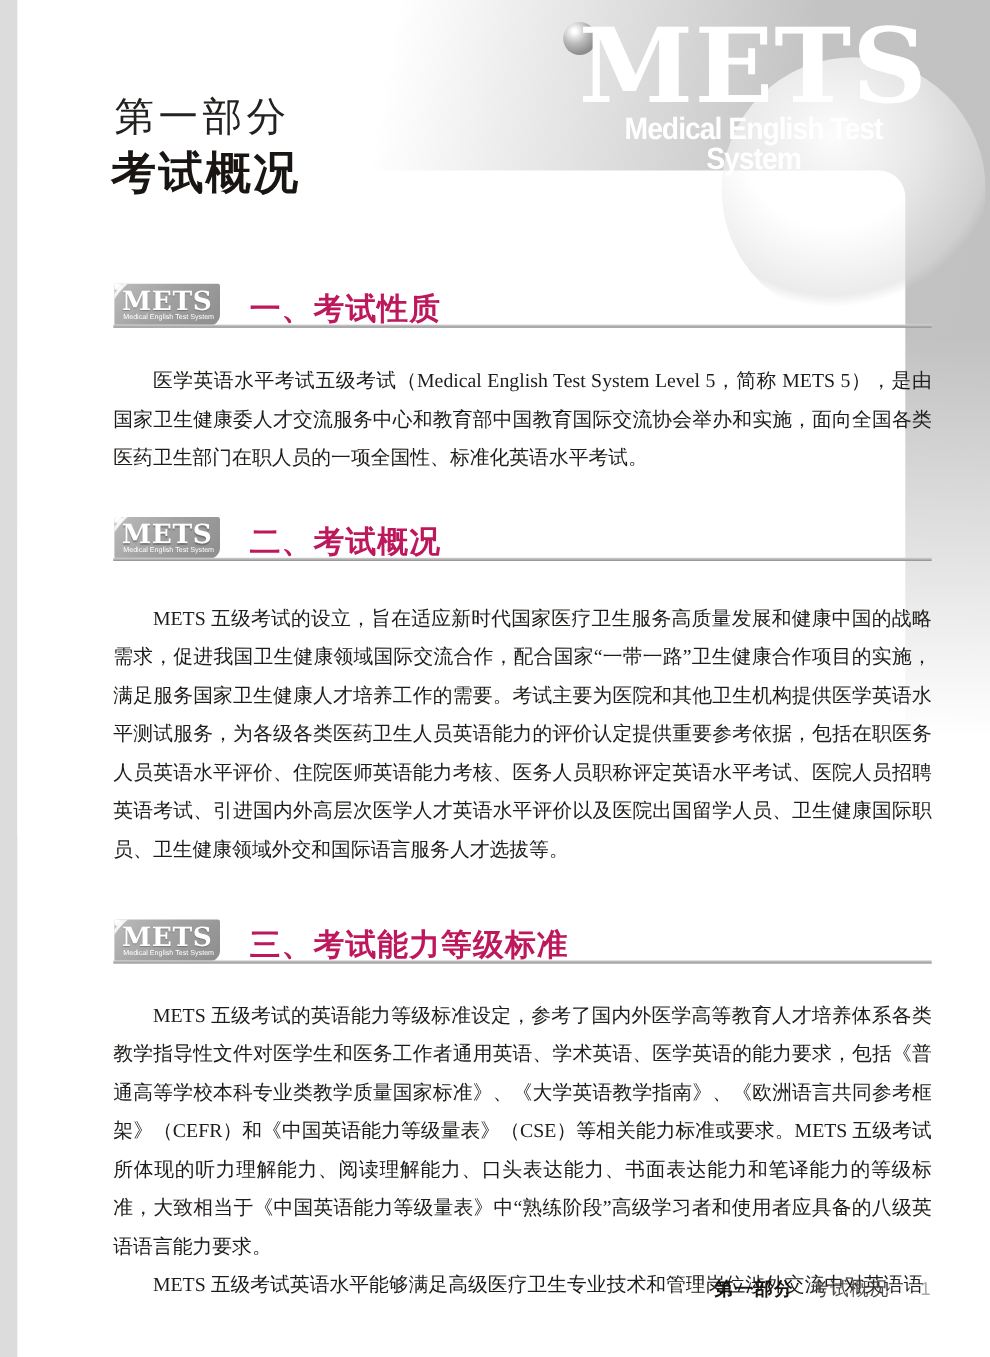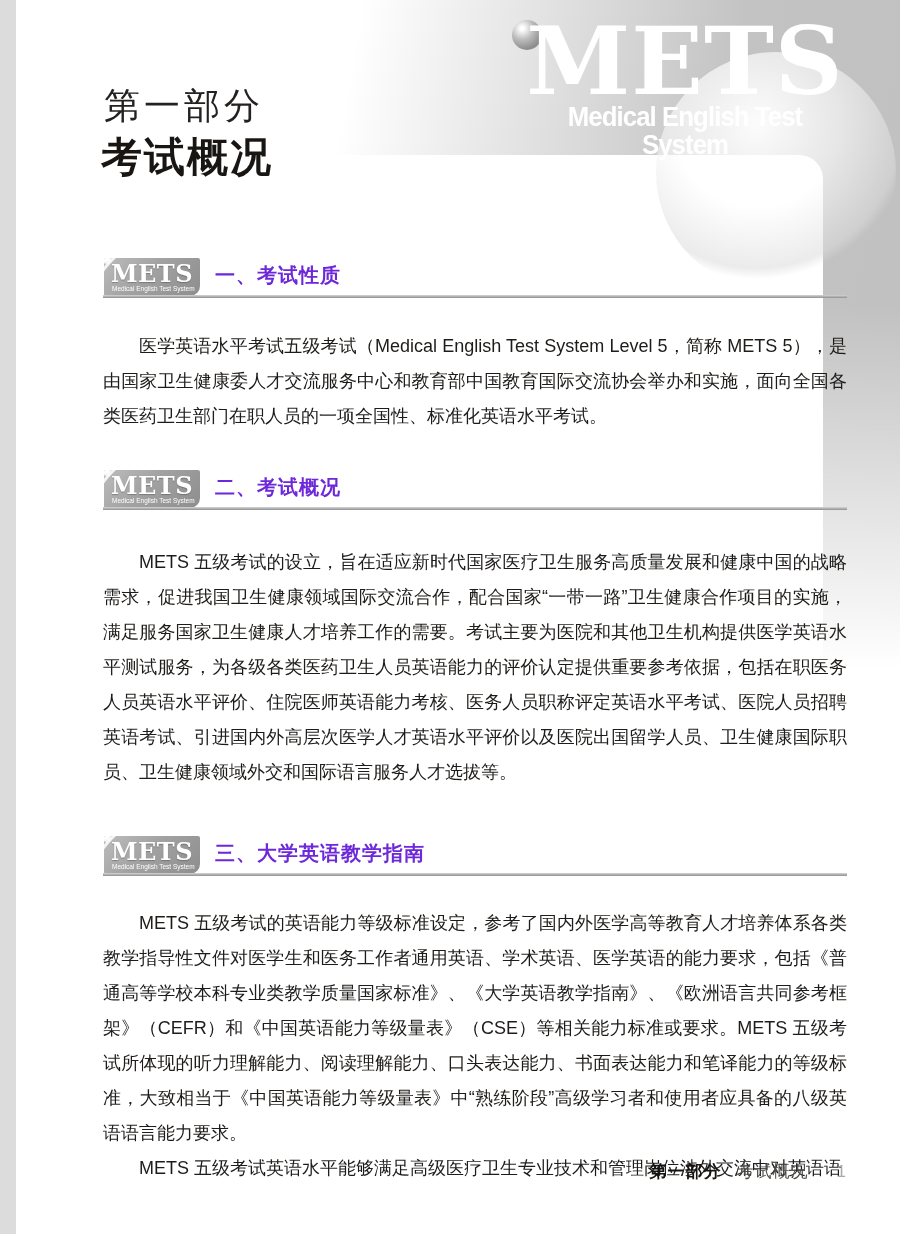--- a/index.html
+++ b/index.html
@@ -72,35 +72,35 @@
   }
   .badge .dot{
     position:absolute;left:-2px;top:-3px;width:9px;height:9px;border-radius:50%;
     background:radial-gradient(circle at 35% 30%,#ffffff 40%,#d6d6d6 100%);
   }
   .badge .swoosh{
     position:absolute;right:-44px;bottom:-96px;width:150px;height:150px;border-radius:50%;
     border:3px solid rgba(255,255,255,0.85);
   }
   .heading{
-    position:absolute;left:112px;top:4px;
+    position:absolute;left:124px;top:4px;
     font-family:"Liberation Sans","DejaVu Sans",sans-serif;font-weight:700;
-    font-size:20px;color:#6d28d9;letter-spacing:1px;white-space:nowrap;
+    font-size:28px;color:#be185d;letter-spacing:1px;white-space:nowrap;
   }
   .rule{
     position:absolute;left:0;width:744px;height:3px;
     background:linear-gradient(to bottom,#d6d6d6 0%,#8f8f8f 100%);
   }
   .sec1{top:258px;} .sec1 .rule{top:37px;}
   .sec2{top:470px;} .sec2 .rule{top:37px;}
   .sec3{top:836px;} .sec3 .rule{top:37px;}
   
   .paras{
     position:absolute;left:103px;width:744px;z-index:3;
-    font-family:Liberation Sans, sans-serif;
+    font-family:Liberation Serif, serif;
     font-size:18px;line-height:35px;color:#1e1c1a;text-align:justify;
   }
   .paras p{margin:0;text-indent:2em;}
   .p1{top:329px;}
   .p2{top:545px;}
   .p3{top:906px;}
   
   .footer{
     position:absolute;top:1160px;right:54px;z-index:3;
     font-family:"Liberation Sans","DejaVu Sans",sans-serif;font-size:17px;
@@ -155,21 +155,21 @@
   <p>METS 五级考试的设立，旨在适应新时代国家医疗卫生服务高质量发展和健康中国的战略需求，促进我国卫生健康领域国际交流合作，配合国家“一带一路”卫生健康合作项目的实施，满足服务国家卫生健康人才培养工作的需要。考试主要为医院和其他卫生机构提供医学英语水平测试服务，为各级各类医药卫生人员英语能力的评价认定提供重要参考依据，包括在职医务人员英语水平评价、住院医师英语能力考核、医务人员职称评定英语水平考试、医院人员招聘英语考试、引进国内外高层次医学人才英语水平评价以及医院出国留学人员、卫生健康国际职员、卫生健康领域外交和国际语言服务人才选拔等。</p>
 </div>
 
 <div class="section sec3">
   <div class="badge">
     <span class="dot"></span>
     <span class="b-logo">METS</span>
     <span class="b-sub">Medical English Test System</span>
     <span class="swoosh"></span>
   </div>
-  <div class="heading">三、大学英语教学指南</div>
+  <div class="heading">三、考试能力等级标准</div>
   <div class="rule"></div>
 </div>
 <div class="paras p3">
   <p>METS 五级考试的英语能力等级标准设定，参考了国内外医学高等教育人才培养体系各类教学指导性文件对医学生和医务工作者通用英语、学术英语、医学英语的能力要求，包括《普通高等学校本科专业类教学质量国家标准》、《大学英语教学指南》、《欧洲语言共同参考框架》（CEFR）和《中国英语能力等级量表》（CSE）等相关能力标准或要求。METS 五级考试所体现的听力理解能力、阅读理解能力、口头表达能力、书面表达能力和笔译能力的等级标准，大致相当于《中国英语能力等级量表》中“熟练阶段”高级学习者和使用者应具备的八级英语语言能力要求。</p>
   <p>METS 五级考试英语水平能够满足高级医疗卫生专业技术和管理岗位涉外交流中对英语语</p>
 </div>
 
 <div class="footer">
   <span class="f-part">第一部分</span>
   <span class="f-sec">考试概况</span>

